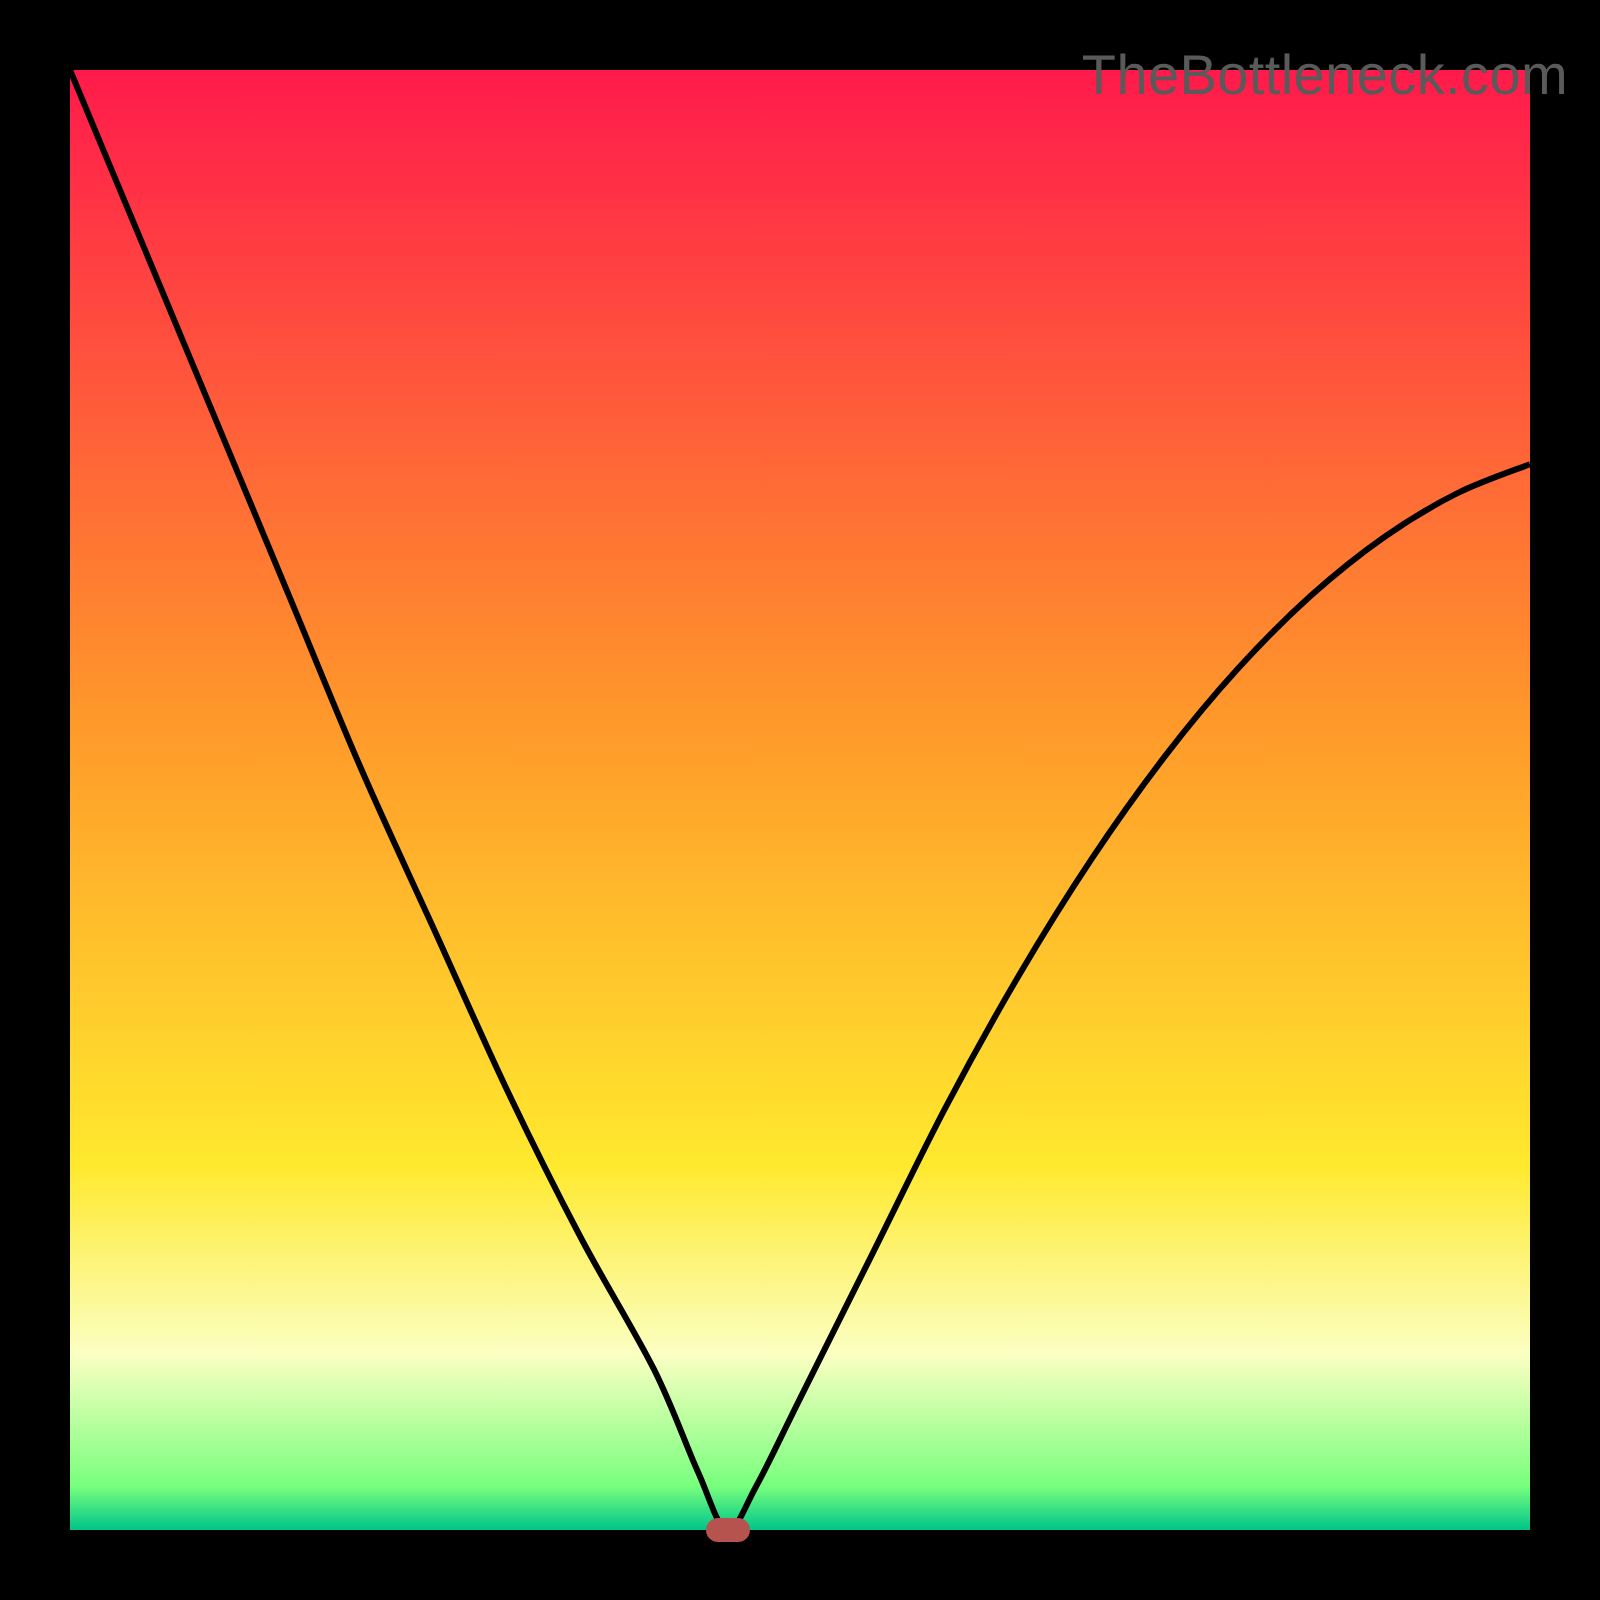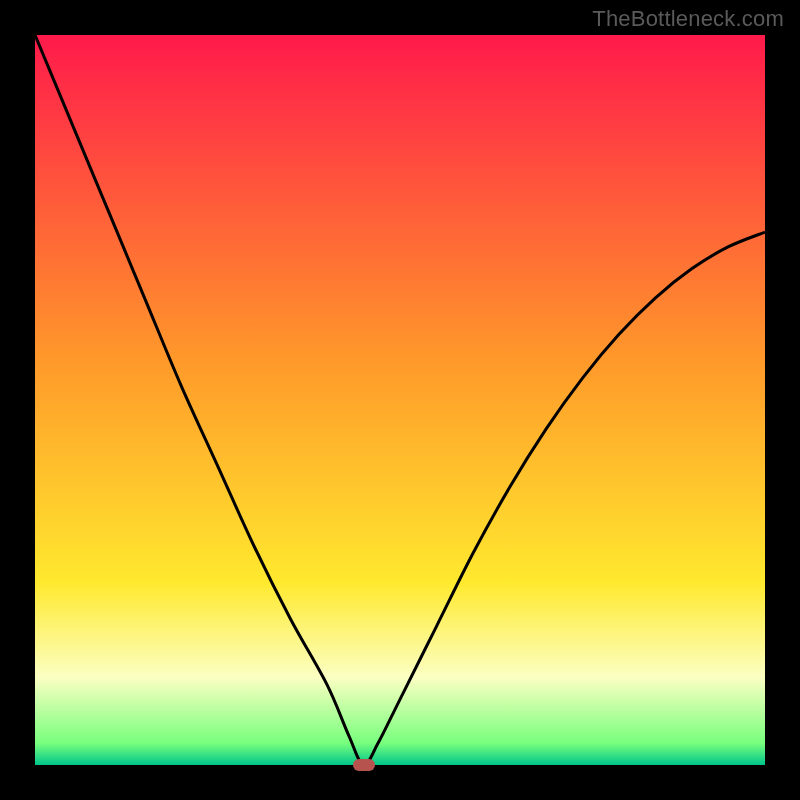--- a/index.html
+++ b/index.html
@@ -27,24 +27,24 @@
       var(--c-top) 0%,
       var(--c-orange) 45%,
       var(--c-yellow) 75%,
       var(--c-pale) 88%,
       var(--c-green) 97%,
       var(--c-emerald) 100%
     );
   }
   .watermark {
     position: absolute;
-    top: 6px;
+    top: 22px;
     right: 16px;
     color: #5a5a5a;
-    font-size: 22px;
+    font-size: 28px;
     font-weight: 500;
     letter-spacing: 0.2px;
   }
   svg.curve {
     position: absolute;
     inset: 0;
     width: 100%;
     height: 100%;
     overflow: visible;
   }

